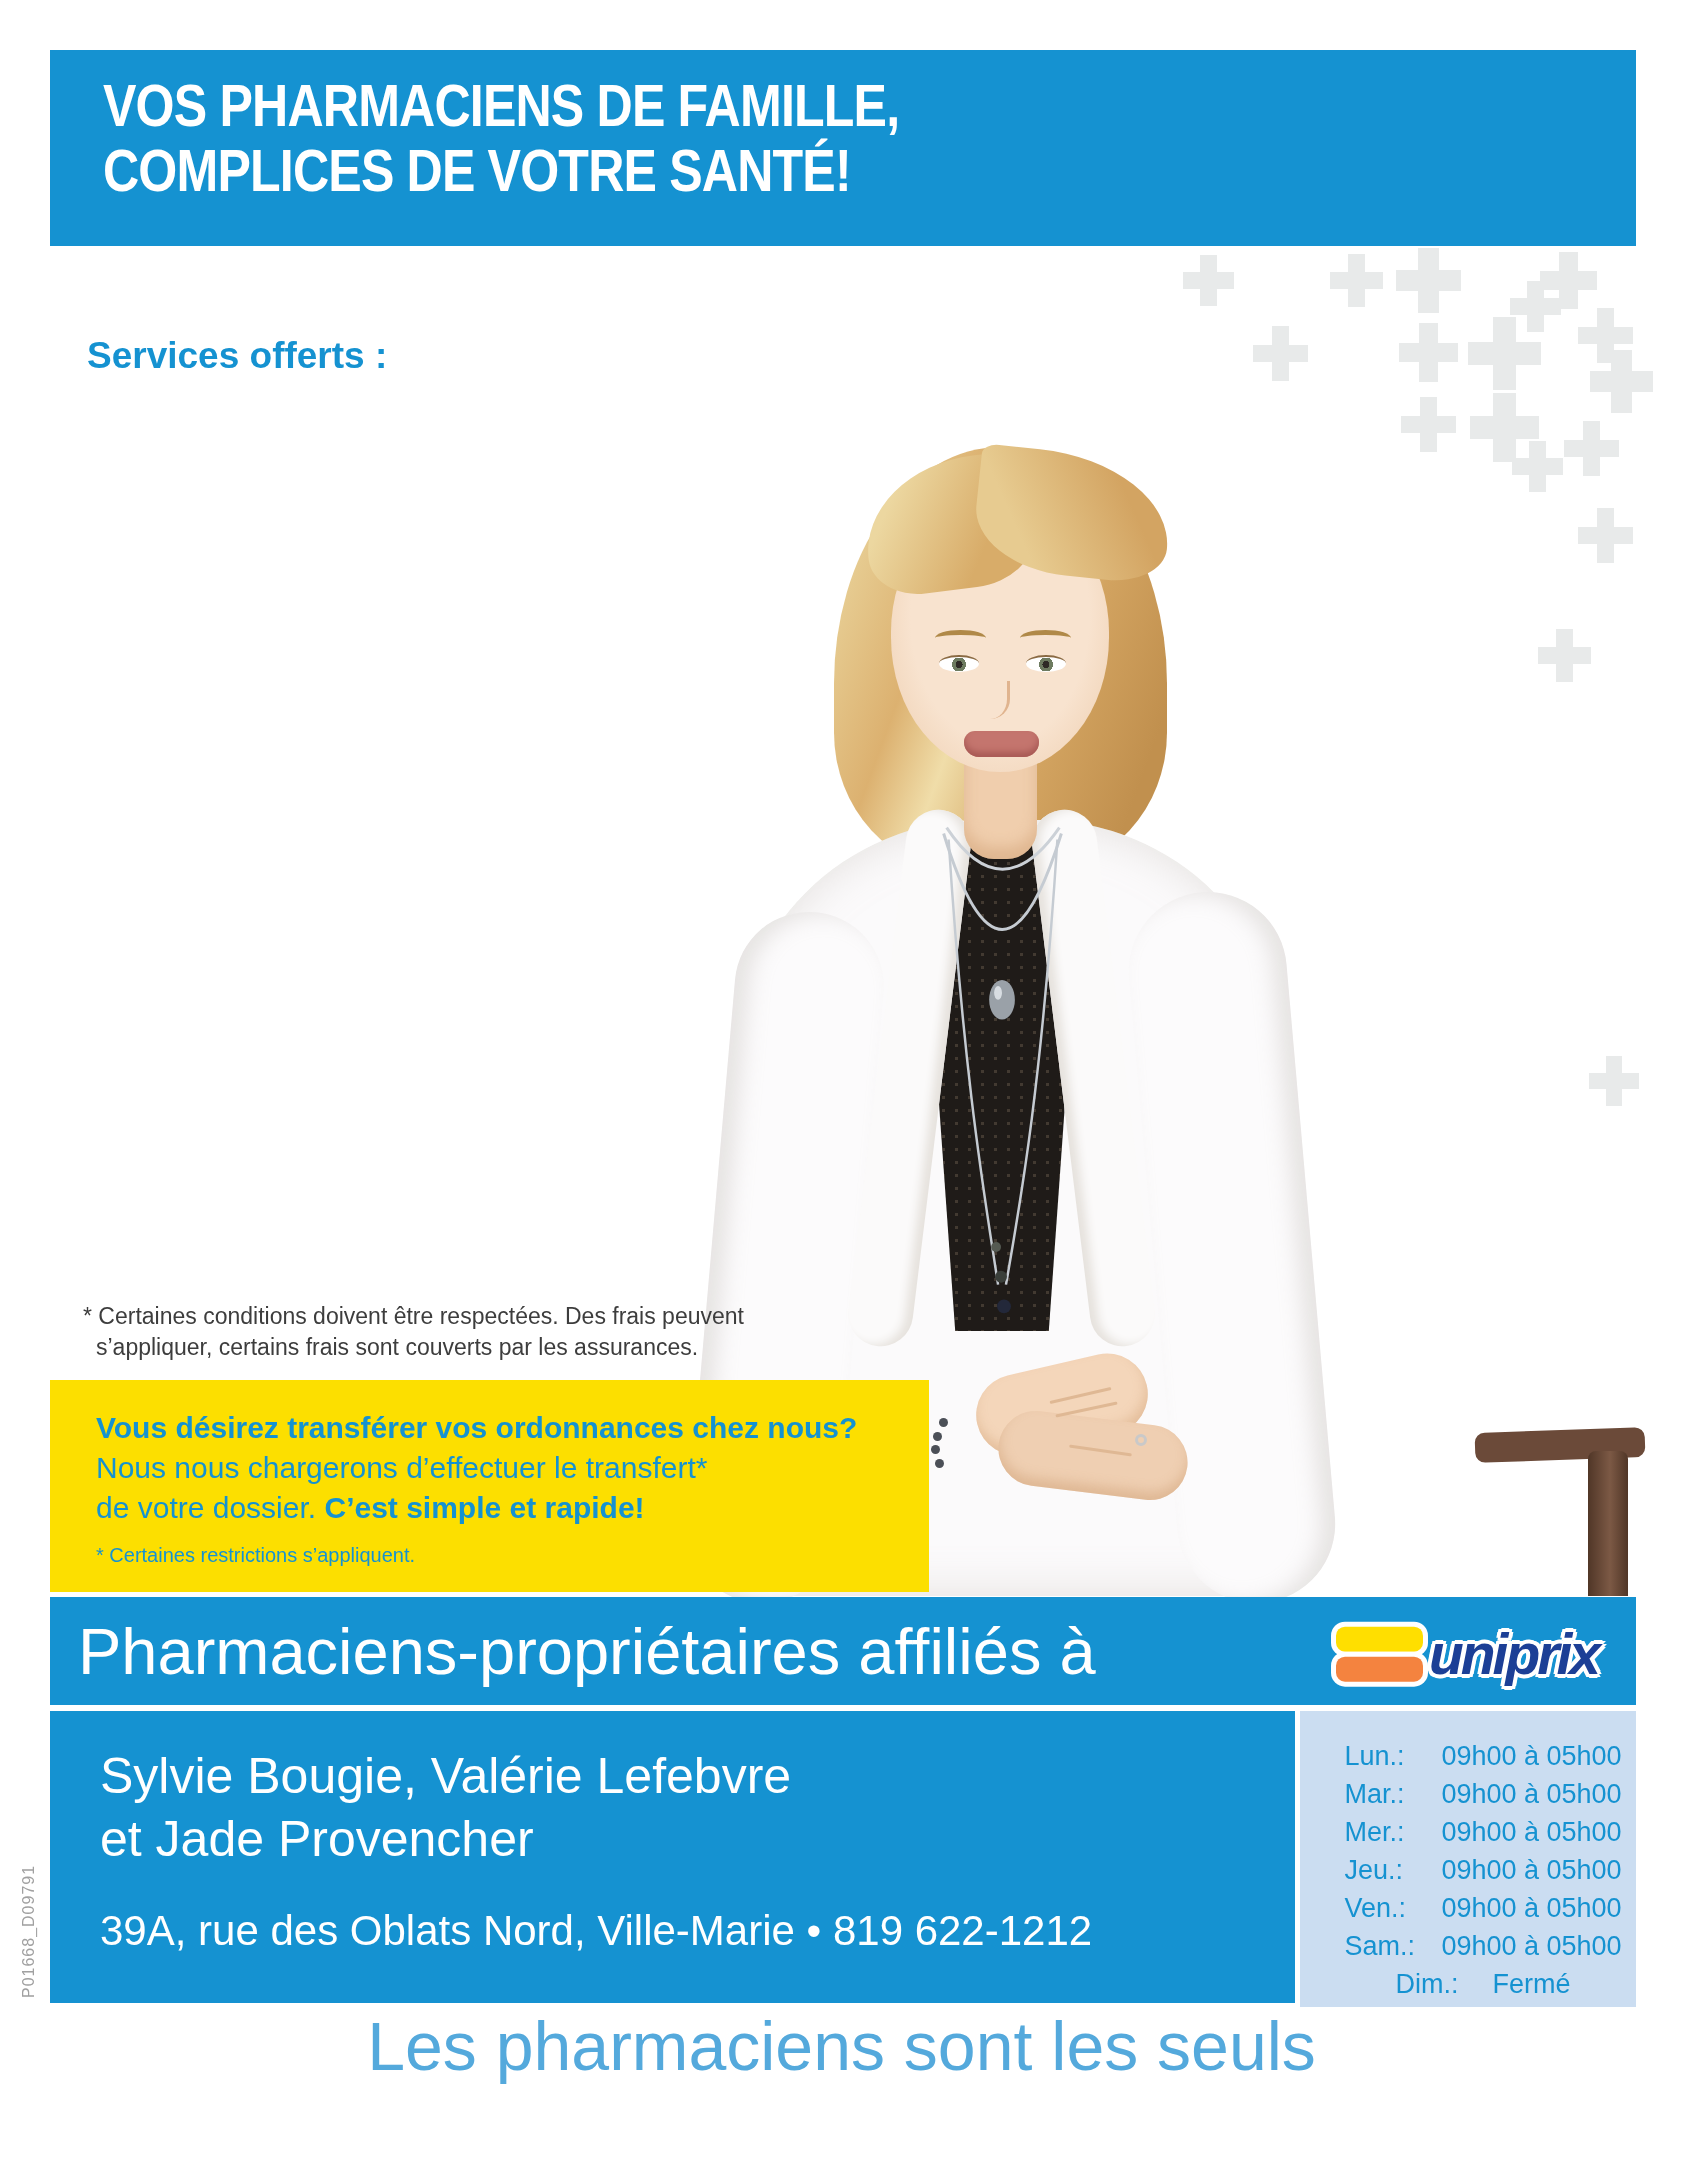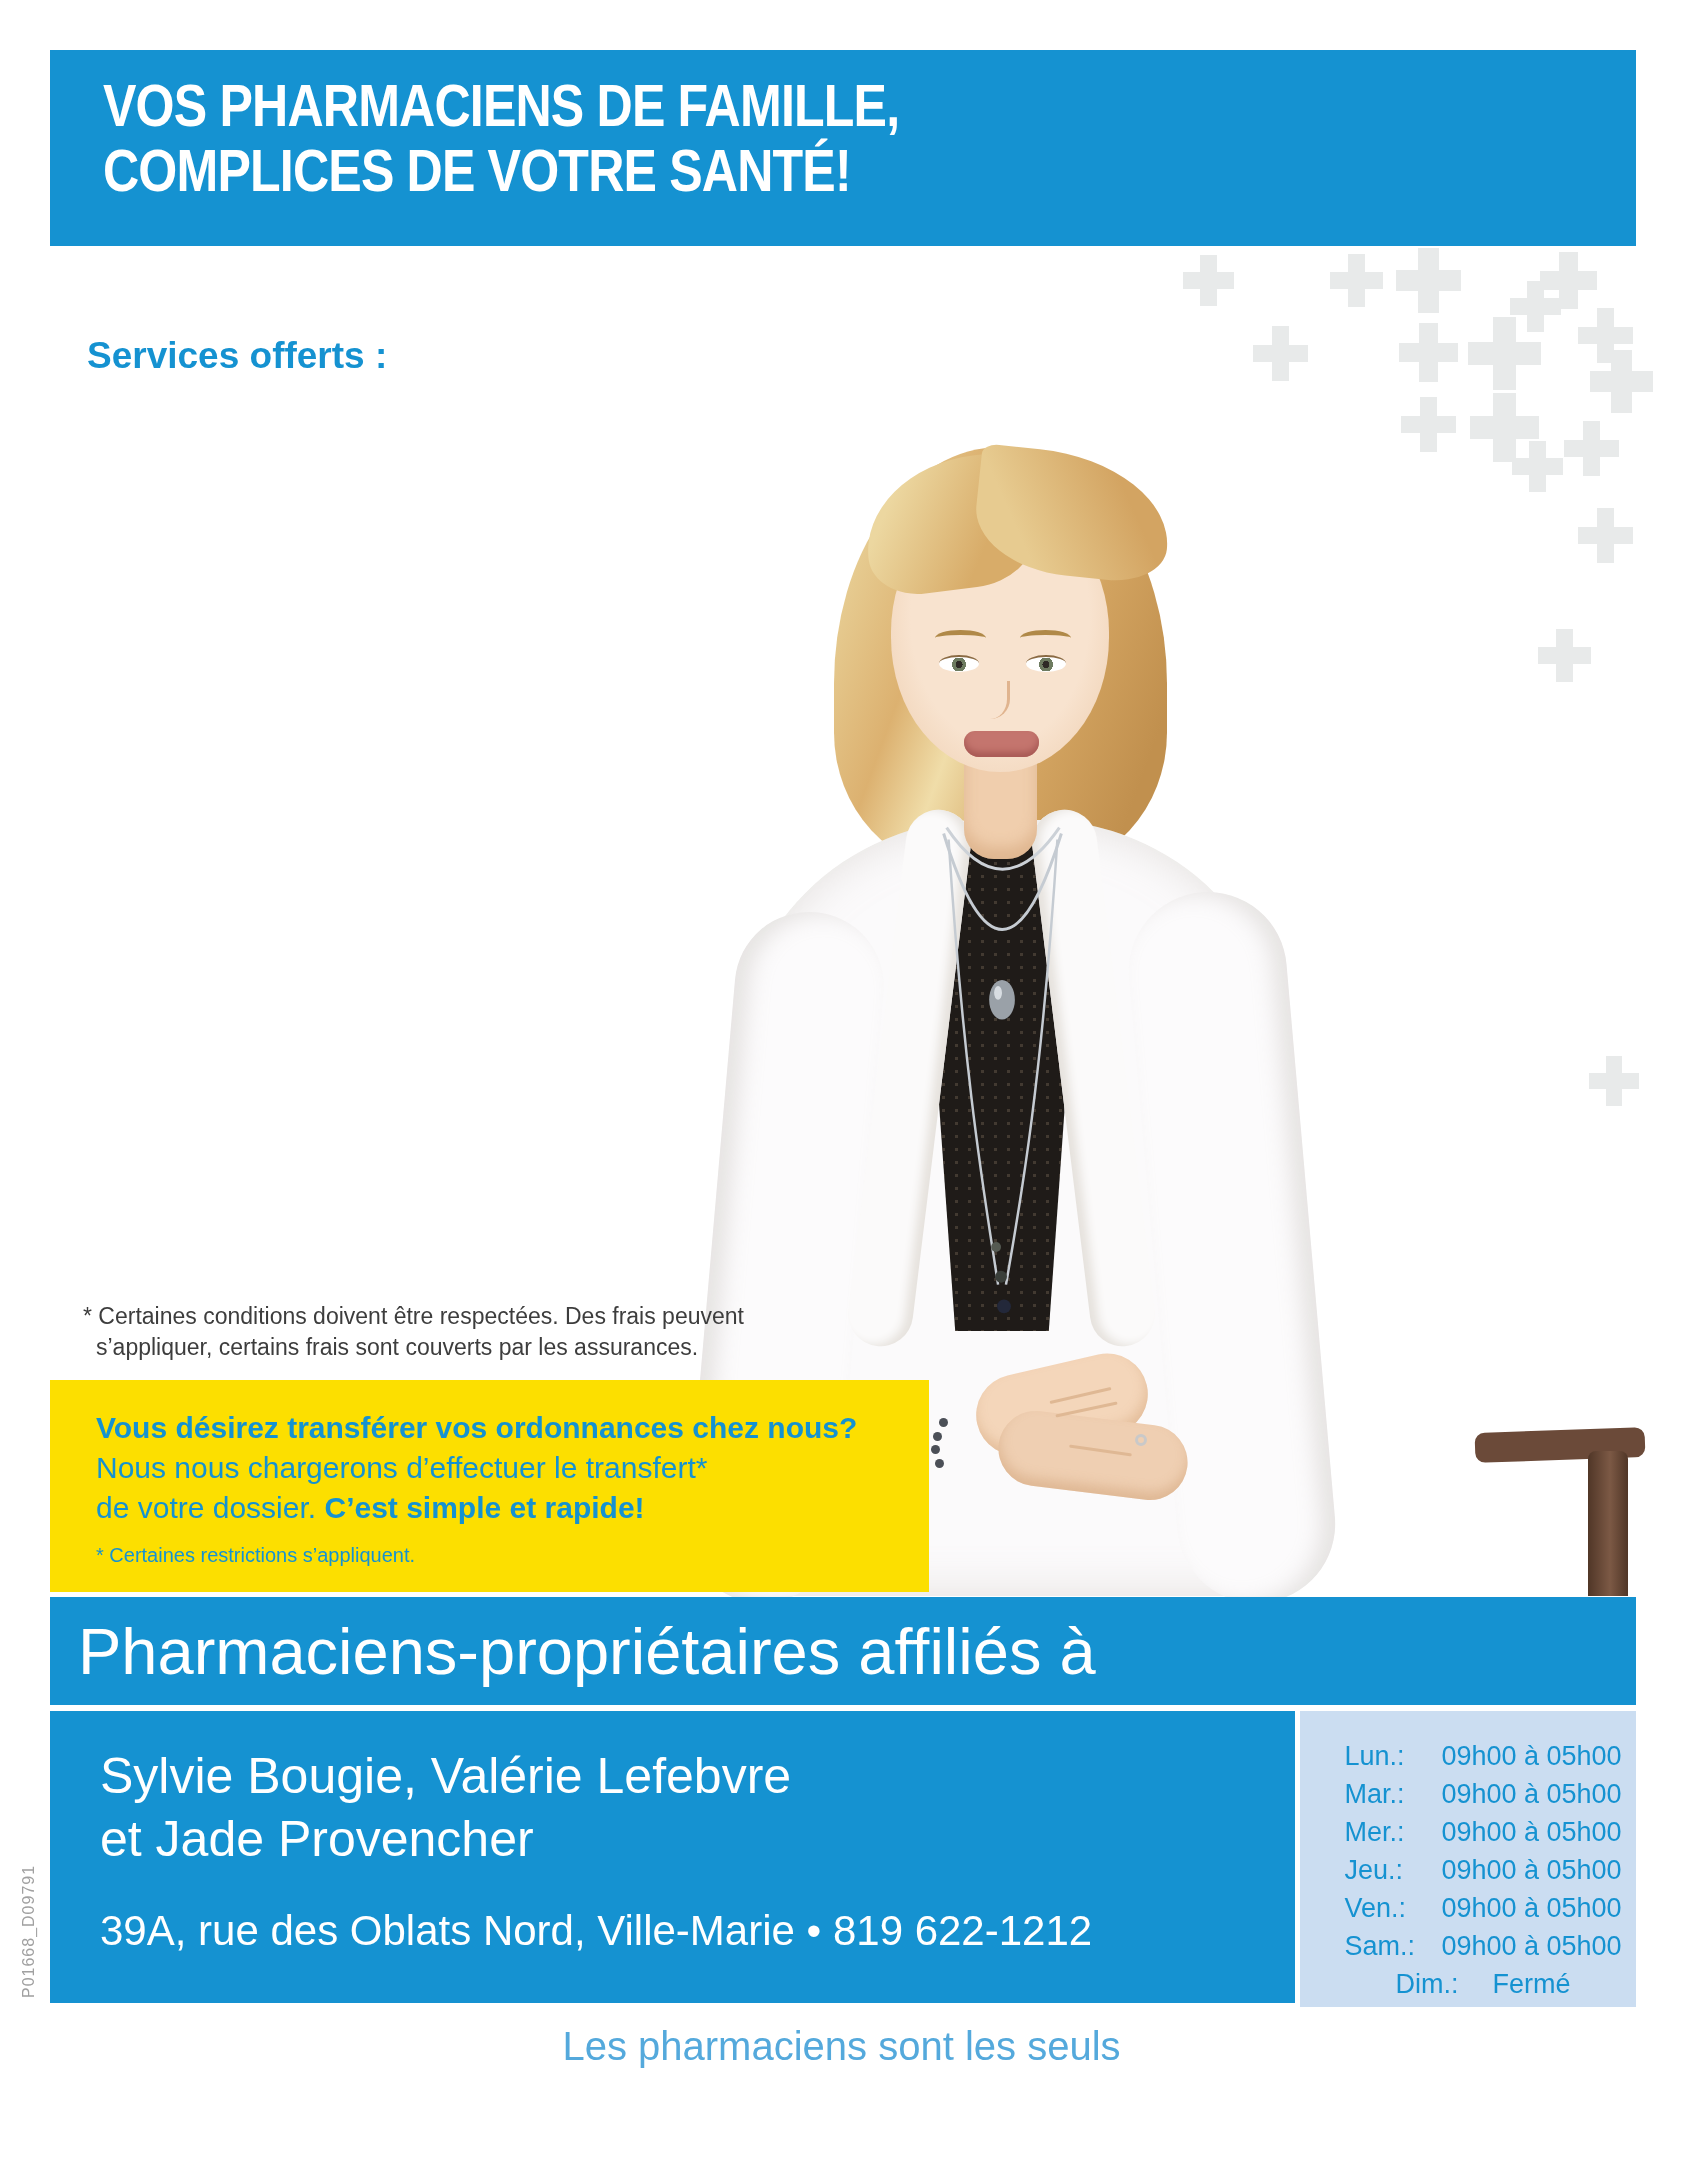--- a/index.html
+++ b/index.html
@@ -91,21 +91,21 @@
   .hours{
     position:absolute;left:1300px;top:1711px;width:336px;height:296px;
     background:var(--panel-light-blue);padding:26px 0 0 30px;z-index:20;
   }
   .hrow{display:flex;font-size:27px;line-height:38px;color:var(--brand-blue);justify-content:center;}
   .hday{width:97px;}
   .htime{white-space:nowrap;}
   
   .disclaimer{
     position:absolute;left:0;top:2014px;width:1683px;text-align:center;
-    color:var(--disclaimer-blue);font-size:40px;line-height:64px;z-index:20;
+    color:var(--disclaimer-blue);font-size:68px;line-height:64px;z-index:20;
   }
   
   .print-code{
     position:absolute;left:20px;top:1879px;height:119px;
     writing-mode:vertical-rl;transform:rotate(180deg);
     font-size:16px;color:var(--code-gray);letter-spacing:1px;z-index:20;white-space:nowrap;
   }
   
   .photo{position:absolute;left:0;top:0;width:1683px;height:1596px;z-index:5;}
   .photo *{position:absolute;}
@@ -246,20 +246,27 @@
 
   <div class="transfer">
     <div class="t1">Vous désirez transférer vos ordonnances chez nous?</div>
     <div class="t2">Nous nous chargerons d’effectuer le transfert*</div>
     <div class="t3"><span>de votre dossier. </span><b>C’est simple et rapide!</b></div>
     <div class="tf">* Certaines restrictions s’appliquent.</div>
   </div>
 
   <div class="band1">
     <span class="aff-text">Pharmaciens-propriétaires affiliés à</span>
+    <div class="logo">
+      <div class="logo-bars">
+        <i class="by"></i>
+        <i class="bo"></i>
+      </div>
+      <span class="logo-word">uniprix</span>
+    </div>
   </div>
 
   <div class="owners">
     <div class="o1">Sylvie Bougie, Valérie Lefebvre</div>
     <div class="o2">et Jade Provencher</div>
     <div class="oaddr">39A, rue des Oblats Nord, Ville-Marie • 819 622-1212</div>
   </div>
 
   <div class="hours">
     <div>

